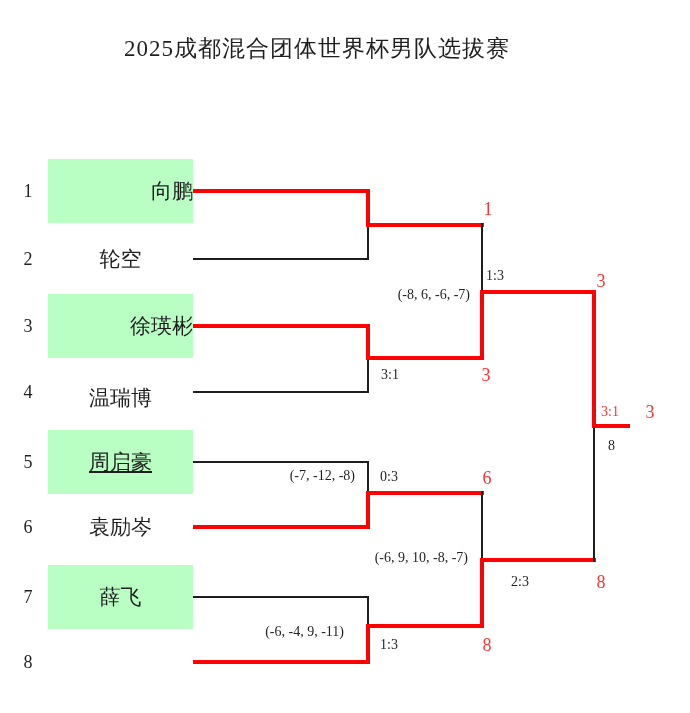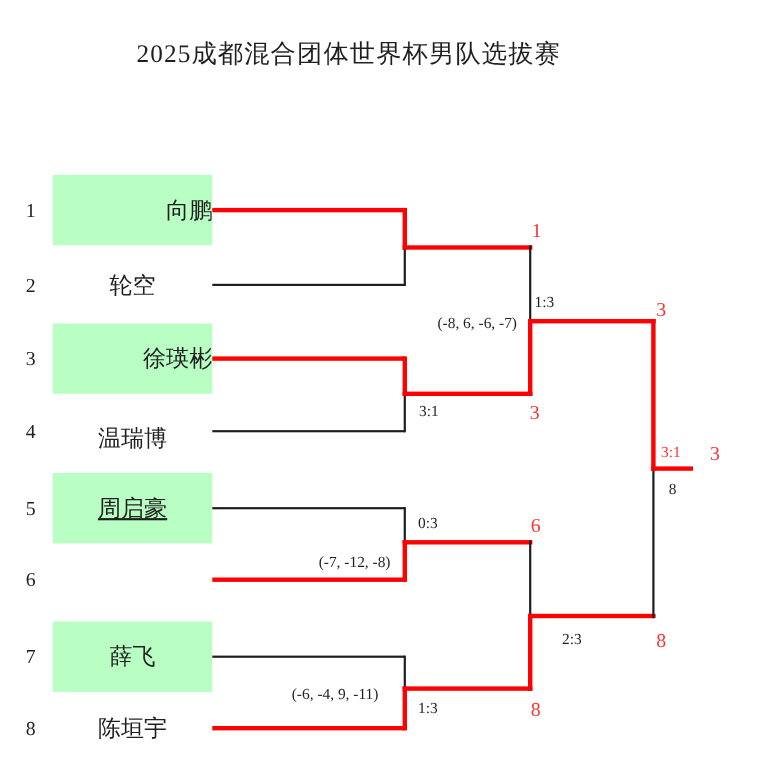--- a/index.html
+++ b/index.html
@@ -41,22 +41,22 @@
   <div class="pbox" style="top:159px;"></div>
   <div class="pbox" style="top:294px;"></div>
   <div class="pbox" style="top:430px;"></div>
   <div class="pbox" style="top:565px;"></div>
 
   <div class="pname" style="top:178px;text-align:right;">向鹏</div>
   <div class="pname" style="top:246px;">轮空</div>
   <div class="pname" style="top:313px;text-align:right;">徐瑛彬</div>
   <div class="pname" style="top:385px;">温瑞博</div>
   <div class="pname" style="top:449px;text-decoration:underline;">周启豪</div>
+  <div class="pname" style="top:514px;">袁励岑</div>
   <div class="pname" style="top:584px;">薛飞</div>
-  <div class="pname" style="top:649px;">陈垣宇</div>
 
   <div class="hline red" style="left:193px;top:189px;width:175px;"></div>
   <div class="hline" style="left:193px;top:258px;width:175px;"></div>
   <div class="hline red" style="left:193px;top:324px;width:175px;"></div>
   <div class="hline" style="left:193px;top:391px;width:175px;"></div>
   <div class="hline" style="left:193px;top:461px;width:175px;"></div>
   <div class="hline red" style="left:193px;top:525px;width:175px;"></div>
   <div class="hline" style="left:193px;top:596px;width:175px;"></div>
   <div class="hline red" style="left:193px;top:660px;width:175px;"></div>
 
@@ -86,32 +86,33 @@
 
   <div class="vline red" style="left:592px;top:290px;height:138px;"></div>
   <div class="vline" style="left:593px;top:426px;height:136px;"></div>
   <div class="hline red" style="left:592px;top:424px;width:38px;"></div>
 
   <div class="lbl" style="left:479px;top:197px;">1</div>
 
   <div class="ann" style="left:381px;top:363px;">3:1</div>
   <div class="lbl" style="left:477px;top:363px;">3</div>
 
-  <div class="ann r" style="left:215px;top:500px;width:140px;">(-7, -12, -8)</div>
+  <div class="ann r" style="left:215px;top:464px;width:140px;">(-7, -12, -8)</div>
   <div class="ann" style="left:380px;top:465px;">0:3</div>
   <div class="lbl" style="left:478px;top:466px;">6</div>
 
   <div class="ann r" style="left:204px;top:620px;width:140px;">(-6, -4, 9, -11)</div>
   <div class="ann" style="left:380px;top:633px;">1:3</div>
   <div class="lbl" style="left:478px;top:633px;">8</div>
 
   <div class="ann r" style="left:330px;top:283px;width:140px;">(-8, 6, -6, -7)</div>
   <div class="ann" style="left:486px;top:264px;">1:3</div>
   <div class="lbl" style="left:592px;top:269px;">3</div>
 
+  <div class="ann r" style="left:318px;top:546px;width:150px;">(-6, 9, 10, -8, -7)</div>
   <div class="ann" style="left:511px;top:570px;">2:3</div>
   <div class="lbl" style="left:592px;top:570px;">8</div>
 
   <div class="ann redtxt" style="left:601px;top:400px;">3:1</div>
   <div class="lbl" style="left:641px;top:400px;">3</div>
   <div class="ann" style="left:608px;top:434px;">8</div>
 
 </div>
 
 </body></html>

